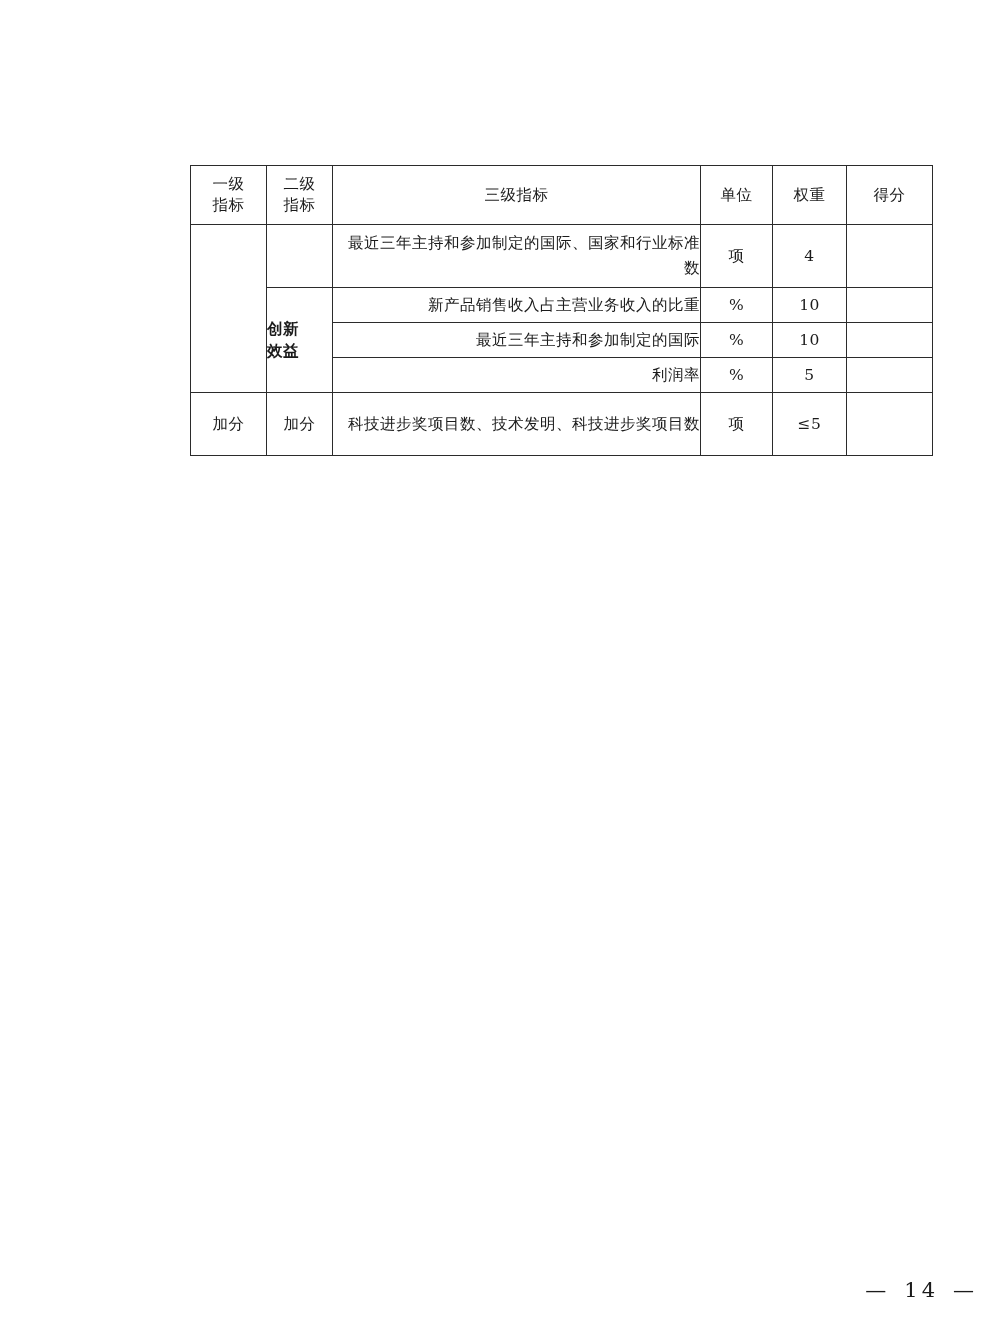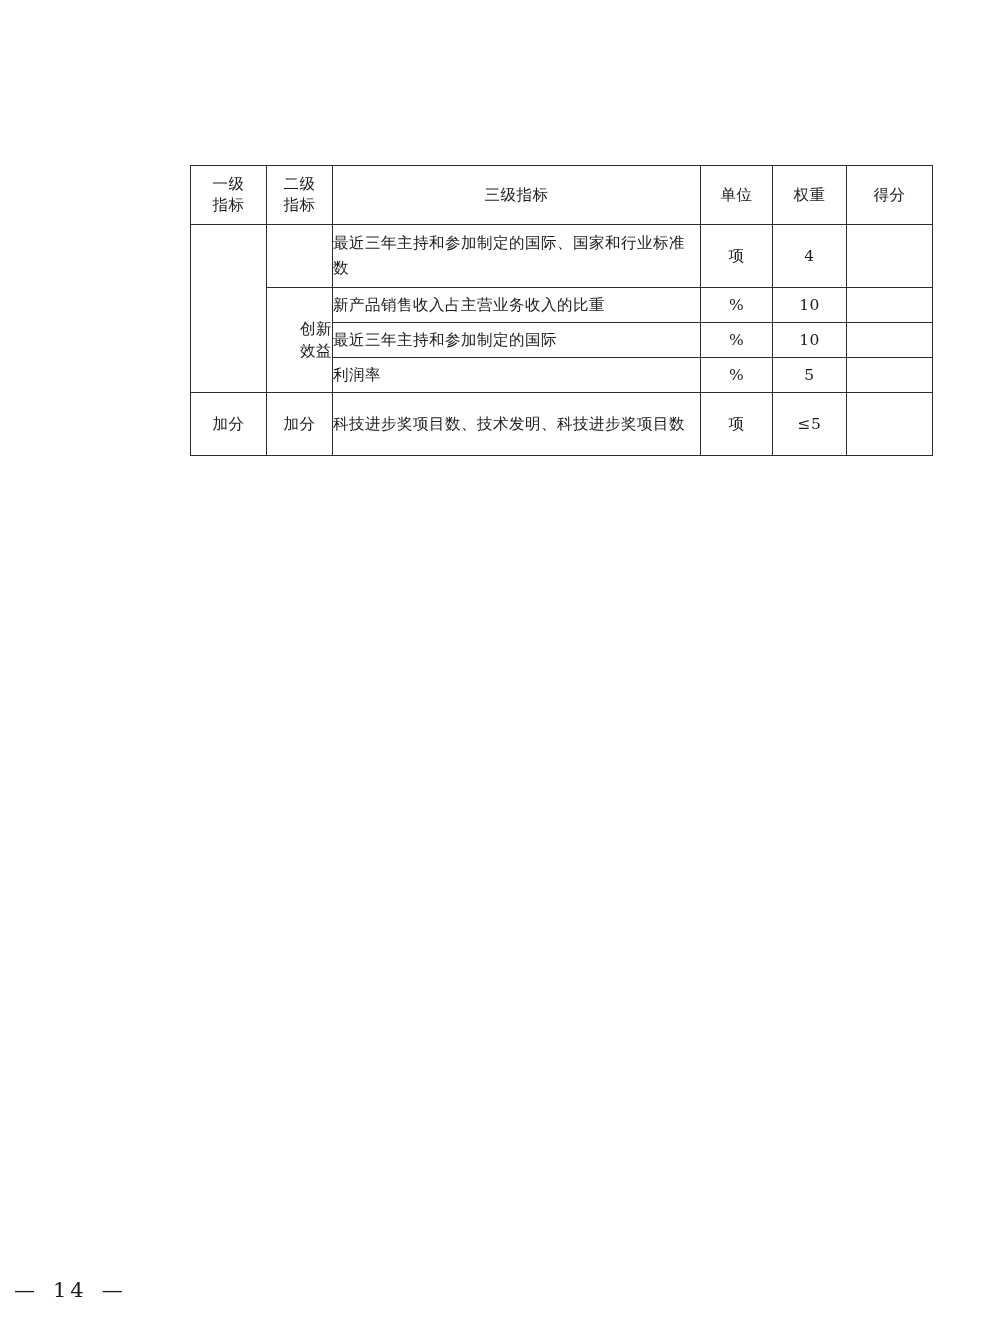--- a/index.html
+++ b/index.html
@@ -67,32 +67,34 @@
     text-align: left;
     padding: 6px 8px 6px 10px;
   }
   .row-tall td { height: 62px; }
   .row-norm td { height: 34px; }
   .row-add td { height: 62px; margin-top: 44px; }
 
   td.c-left .txt {
     display: block;
     line-height: 1.6;
+    text-align: right;
   }
   .l2-stack {
     display: block;
     line-height: 1.45;
-    text-align: right;
+    text-align: left;
+    font-weight: bold;
   }
   .page-number {
     position: absolute;
     left: 0;
     top: 1278px;
     width: 992px;
-    text-align: left;
+    text-align: right;
     font-size: 21px;
     letter-spacing: 4px;
     color: #1b1b1b;
   }
   .pg-dash {
     display: inline-block;
     padding: 0 14px;
   }
 </style>
 </head>

